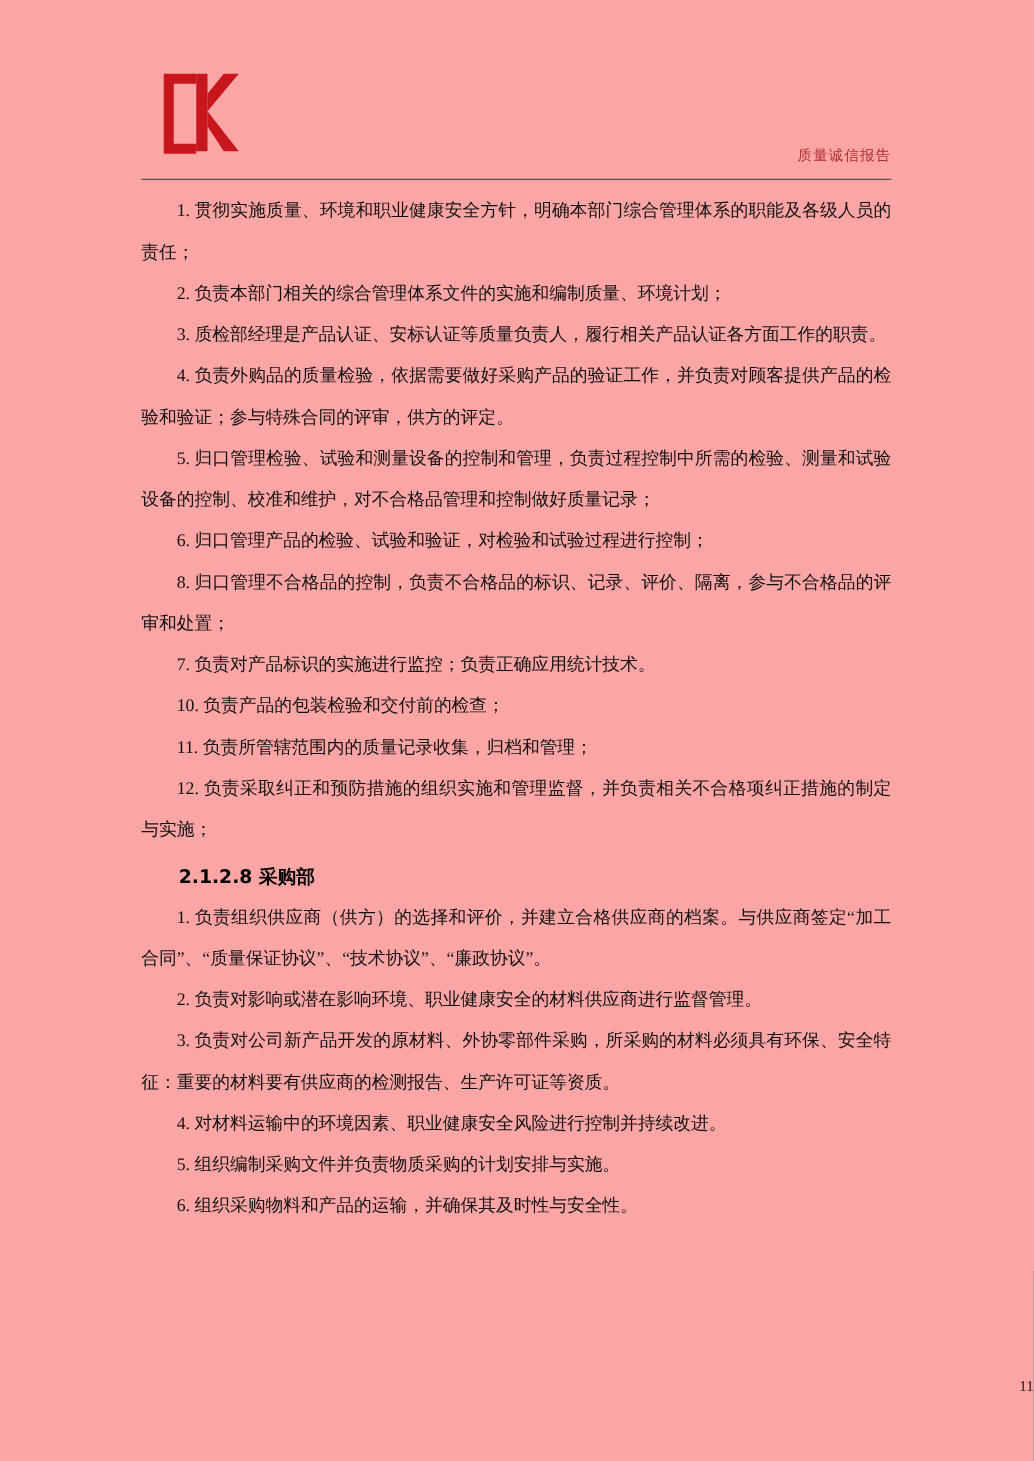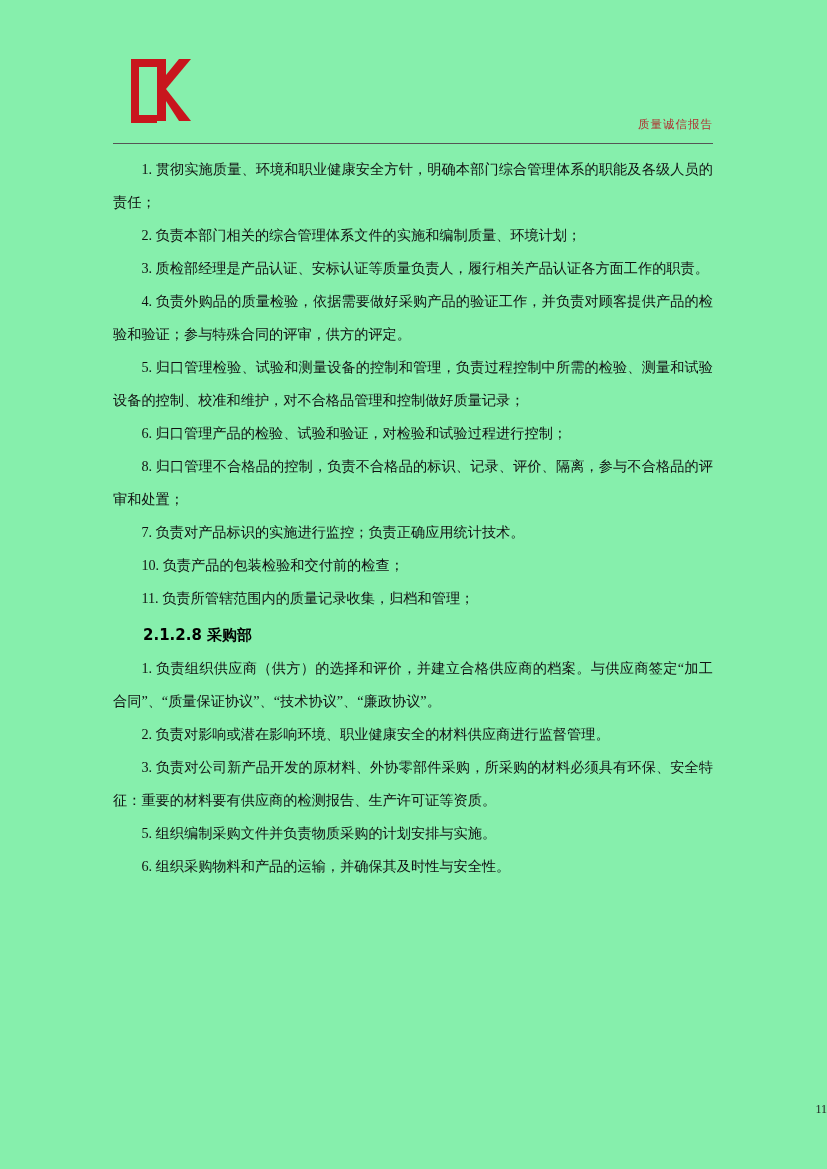--- a/index.html
+++ b/index.html
@@ -8,21 +8,21 @@
     background: #8a8a8a;
   }
   body {
     font-family: "Liberation Serif", "DejaVu Serif", serif;
   }
   .page {
     position: relative;
     width: 827px;
     height: 1169px;
     margin: 0 auto;
-    background: #86efac;
+    background: #fca5a5;
     box-sizing: border-box;
     overflow: hidden;
   }
   .content {
     position: absolute;
     left: 113px;
     top: 55px;
     width: 600px;
   }
   
@@ -117,24 +117,26 @@
       <p class="para">1. 贯彻实施质量、环境和职业健康安全方针，明确本部门综合管理体系的职能及各级人员的责任；</p>
       <p class="para">2. 负责本部门相关的综合管理体系文件的实施和编制质量、环境计划；</p>
       <p class="para">3. 质检部经理是产品认证、安标认证等质量负责人，履行相关产品认证各方面工作的职责。</p>
       <p class="para">4. 负责外购品的质量检验，依据需要做好采购产品的验证工作，并负责对顾客提供产品的检验和验证；参与特殊合同的评审，供方的评定。</p>
       <p class="para">5. 归口管理检验、试验和测量设备的控制和管理，负责过程控制中所需的检验、测量和试验设备的控制、校准和维护，对不合格品管理和控制做好质量记录；</p>
       <p class="para">6. 归口管理产品的检验、试验和验证，对检验和试验过程进行控制；</p>
       <p class="para">8. 归口管理不合格品的控制，负责不合格品的标识、记录、评价、隔离，参与不合格品的评审和处置；</p>
       <p class="para">7. 负责对产品标识的实施进行监控；负责正确应用统计技术。</p>
       <p class="para">10. 负责产品的包装检验和交付前的检查；</p>
       <p class="para">11. 负责所管辖范围内的质量记录收集，归档和管理；</p>
+      <p class="para">12. 负责采取纠正和预防措施的组织实施和管理监督，并负责相关不合格项纠正措施的制定与实施；</p>
       <h3 class="heading">2.1.2.8 采购部</h3>
       <p class="para">1. 负责组织供应商（供方）的选择和评价，并建立合格供应商的档案。与供应商签定“加工合同”、“质量保证协议”、“技术协议”、“廉政协议”。</p>
       <p class="para">2. 负责对影响或潜在影响环境、职业健康安全的材料供应商进行监督管理。</p>
       <p class="para">3. 负责对公司新产品开发的原材料、外协零部件采购，所采购的材料必须具有环保、安全特征：重要的材料要有供应商的检测报告、生产许可证等资质。</p>
+      <p class="para">4. 对材料运输中的环境因素、职业健康安全风险进行控制并持续改进。</p>
       <p class="para">5. 组织编制采购文件并负责物质采购的计划安排与实施。</p>
       <p class="para">6. 组织采购物料和产品的运输，并确保其及时性与安全性。</p>
       <p class="para"></p>
     </div>
   </div>
 
   <div class="page-number">11</div>
 </div>
 
 </body></html>

